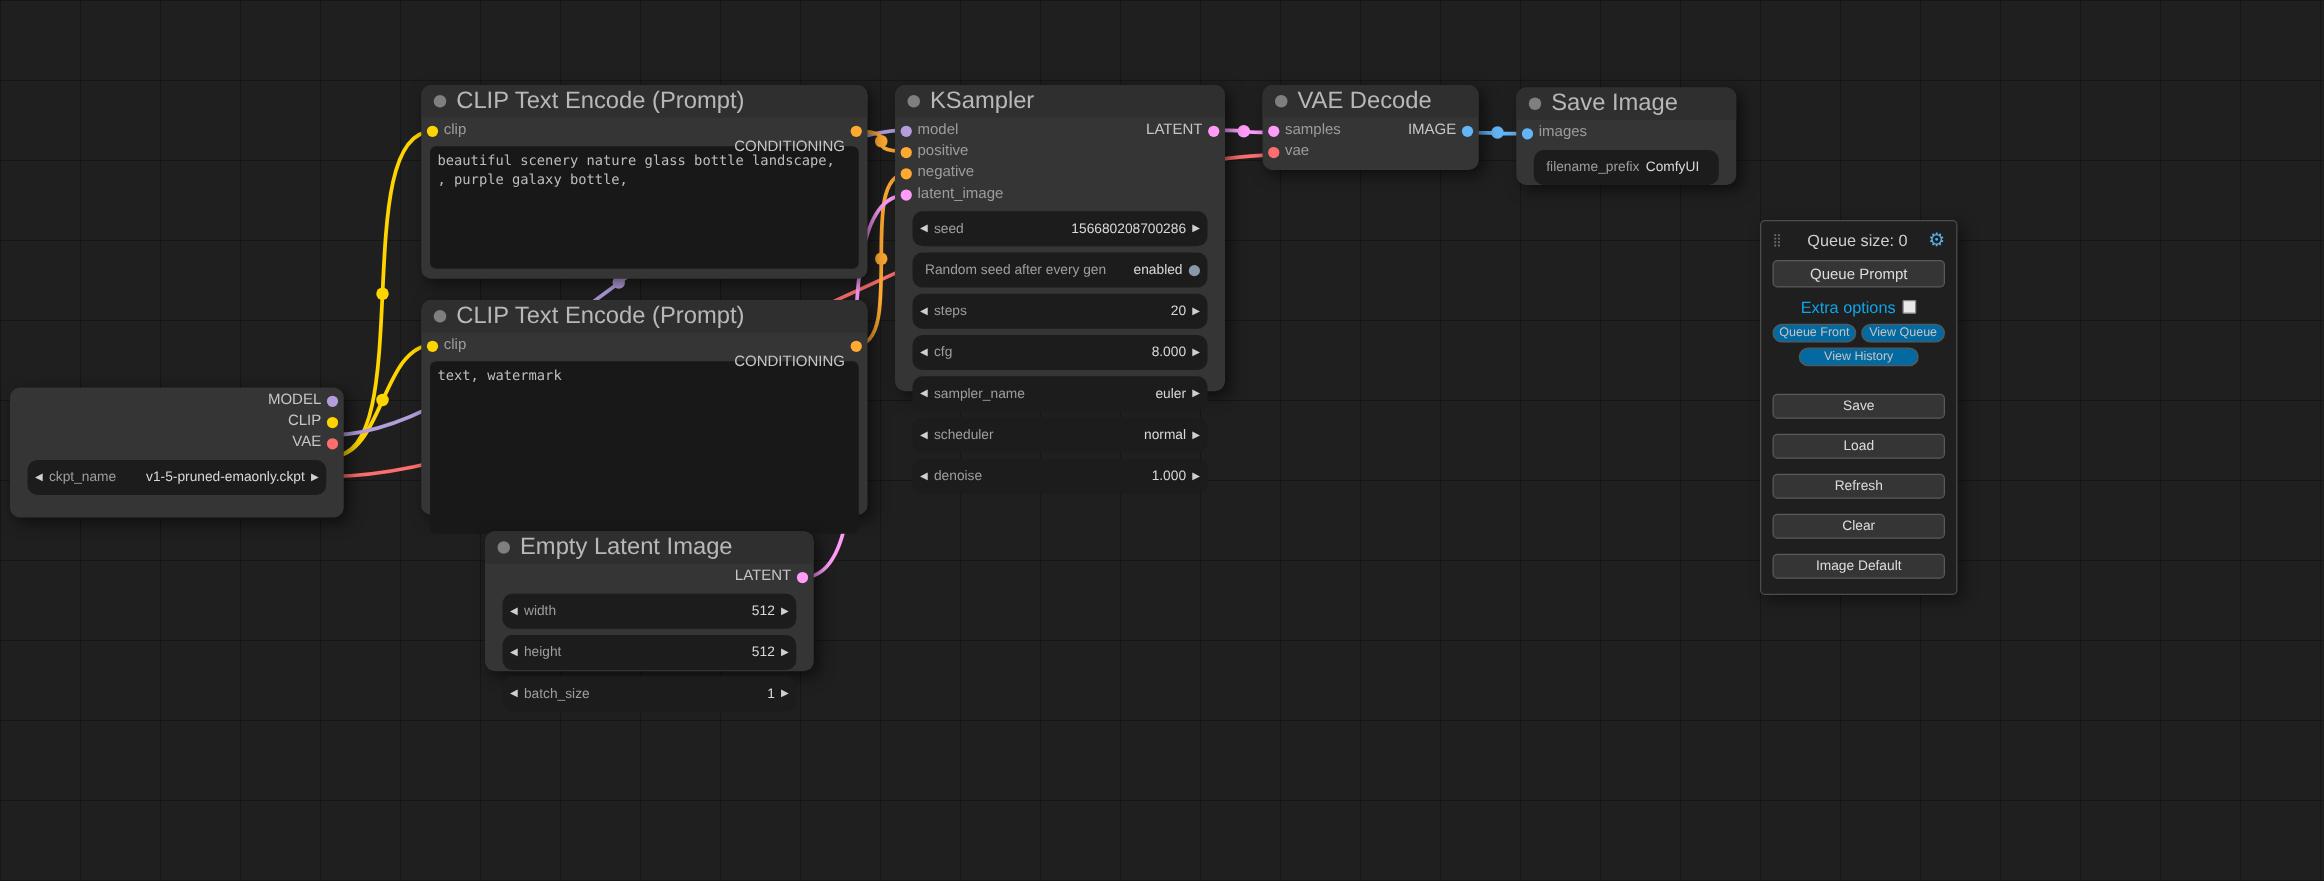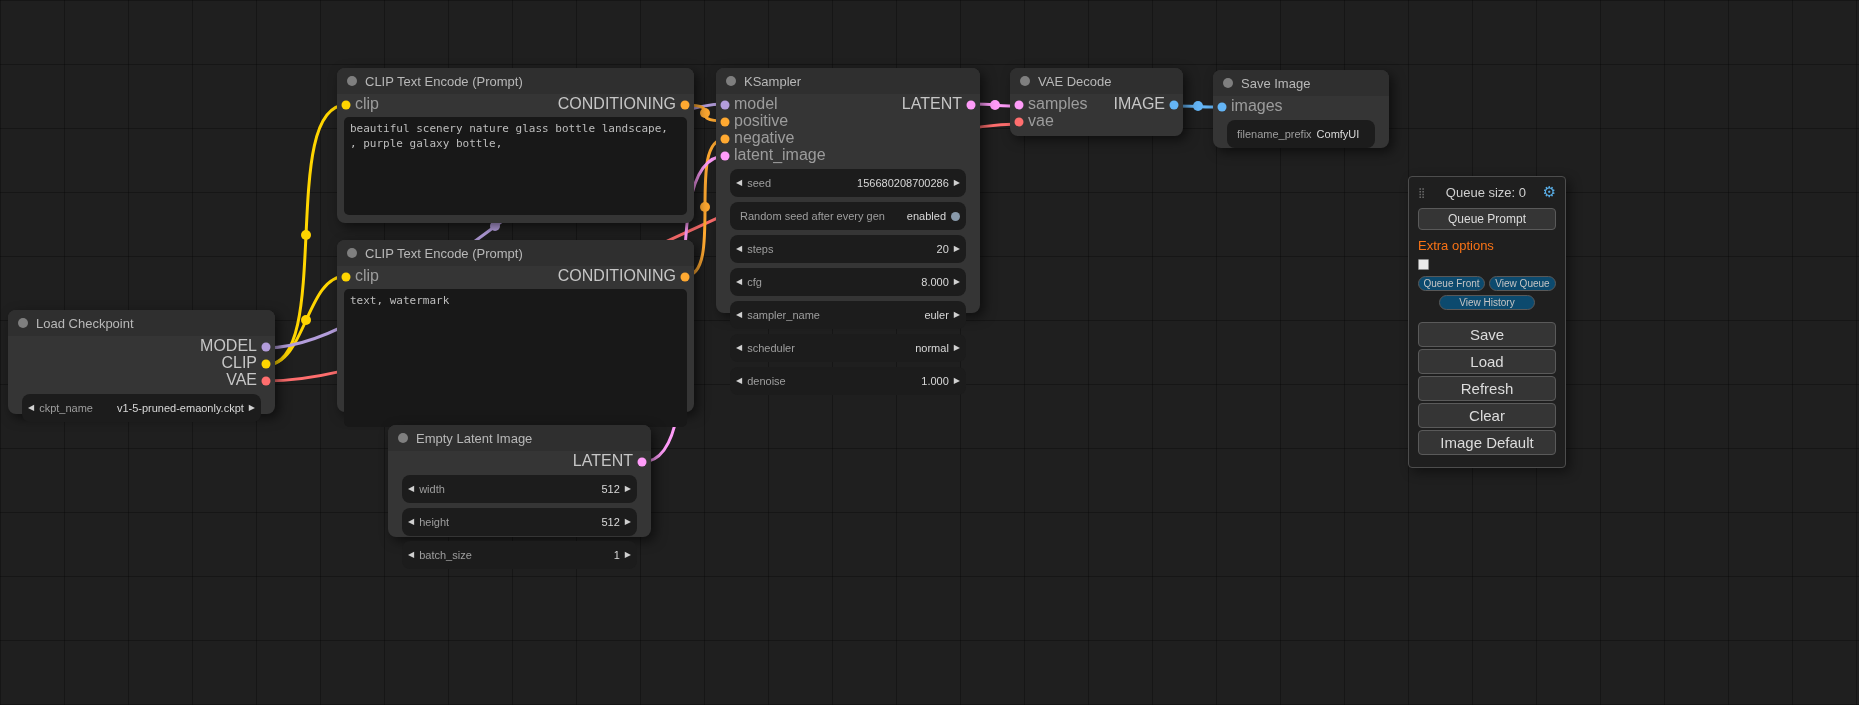--- a/index.html
+++ b/index.html
@@ -10,24 +10,24 @@
     background-color:#1f1f1f;
     background-image:
       linear-gradient(rgba(0,0,0,0.28) 1px, transparent 1px),
       linear-gradient(90deg, rgba(0,0,0,0.28) 1px, transparent 1px);
     background-size:64px 64px;
   }
   #links { position:absolute; left:0; top:0; z-index:1; }
   .node { position:absolute; z-index:2; background:#353535; border-radius:8px;
           box-shadow:4px 4px 12px rgba(0,0,0,.55); }
   .node-title { display:flex; align-items:center; gap:8px; height:26px; padding:12px 10px;
-                background:#2f2f2f; border-radius:8px 8px 0 0; color:#b8b8b8; font-size:13px; }
+                background:#2f2f2f; border-radius:8px 8px 0 0; color:#b8b8b8; font-size:19px; }
   .title-dot { width:10px; height:10px; border-radius:50%; background:#7f7f7f; flex:0 0 auto; }
   .slots { position:relative; padding-top:2px; }
-  .slot-row { position:relative; height:17px; display:flex; align-items:flex-end; font-size:16px; }
+  .slot-row { position:relative; height:17px; display:flex; align-items:flex-start; font-size:12px;flex-direction:column; }
   .in-label { margin-left:18px; color:#9c9c9c; }
   .out-label { margin-left:auto; margin-right:18px; color:#c6c6c6; }
   .dot-in  { position:absolute; left:4px;  top:3.5px; }
   .dot-out { position:absolute; right:4px; top:3.5px; }
   .out-overlay { position:absolute; top:2px; left:0; right:0; }
   .widget { display:flex; align-items:center; height:28px; margin:5px 14px 0; padding:0 6px;
             background:#1c1c1c; border-radius:8px; font-size:11px; color:#9e9e9e; gap:5px; }
   .arrow { font-size:8px; color:#d0d0d0; line-height:1; flex:0 0 auto; }
   .w-label { white-space:nowrap; }
   .w-value { margin-left:auto; color:#d8d8d8; white-space:nowrap; }
@@ -37,30 +37,30 @@
     font-family:"DejaVu Sans Mono", monospace; font-size:11px; line-height:1.4;
     padding:4px 6px; outline:none; }
 
   .queue-panel { position:absolute; left:1408px; top:176px; width:158px; z-index:3;
     background:#1f1f1f; border:1px solid #4d4d4d; border-radius:4px;
     padding:5px 9px 12px; box-shadow:4px 4px 12px rgba(0,0,0,.45); }
   .qp-header { display:flex; align-items:center; height:20px; color:#cfcfcf; font-size:13px; }
   .qp-drag { color:#6e6e6e; font-size:10px; margin-right:4px; cursor:move; }
   .qp-title { flex:1; text-align:center; }
   .qp-gear { font-size:15px; cursor:pointer; }
-  .qbtn { display:block; width:100%; margin-top:2px; background:#353535; border:1px solid #5a5a5a;
-    border-radius:4px; color:#dcdcdc; font-size:15px; font-family:"Liberation Sans", sans-serif;
+  .qbtn { display:block; width:100%; margin-top:12px; background:#353535; border:1px solid #5a5a5a;
+    border-radius:4px; color:#dcdcdc; font-size:11px; font-family:"Liberation Sans", sans-serif;
     padding:3px 0; text-align:center; cursor:pointer; }
   .qbtn-big { font-size:12px; margin-top:6px; }
-  .qp-extra { display:flex; align-items:flex-start; justify-content:center; gap:6px; margin-top:8px;
-    color:#f97316; font-size:13px;flex-direction:column; }
+  .qp-extra { display:flex; align-items:center; justify-content:center; gap:6px; margin-top:8px;
+    color:#0ea5e9; font-size:13px; }
   .qp-check { width:11px; height:11px; background:#e9e9e9; border:1px solid #8a8a8a;
     border-radius:1px; cursor:pointer; }
   .qp-smallrow { display:flex; gap:4px; margin-top:6px; }
-  .qbtn-small { flex:1; background:#0c4a6e; border:1px solid #585858; border-radius:8px;
+  .qbtn-small { flex:1; background:#0369a1; border:1px solid #585858; border-radius:8px;
     color:#c4c4c4; font-size:10px; padding:1px 2px; text-align:center; cursor:pointer; }
   .qbtn-history { display:block; width:96px; margin:4px auto 0; flex:none; }
   .qp-gap { height:10px; }
 </style>
 </head>
 <body>
 
 <div id="canvas">
 
   <svg id="links" width="1859" height="705">
@@ -79,24 +79,20 @@
     <circle cx="495" cy="226" r="5" fill="#B39DDB"></circle>
     <circle cx="642" cy="252" r="5" fill="#FF6E6E"></circle>
     <circle cx="705" cy="113" r="5" fill="#FFA931"></circle>
     <circle cx="705" cy="207" r="5" fill="#FFA931"></circle>
     <circle cx="683" cy="309" r="5" fill="#FF9CF9"></circle>
     <circle cx="995" cy="105" r="5" fill="#FF9CF9"></circle>
     <circle cx="1198" cy="106" r="5" fill="#64B5F6"></circle>
   </svg>
 
   <div class="node" style="left:8px;top:310px;width:267px;height:104px">
-    <div class="node-title">
-      <span class="title-dot"></span>
-      <span>Load Checkpoint</span>
-    </div>
     <div class="slots">
       <div class="slot-row">
         <span class="out-label">MODEL</span>
         <svg class="dot-out" width="10" height="10">
             <circle cx="5" cy="5" r="4.5" fill="#B39DDB"></circle>
           </svg>
       </div>
       <div class="slot-row">
         <span class="out-label">CLIP</span>
         <svg class="dot-out" width="10" height="10">

